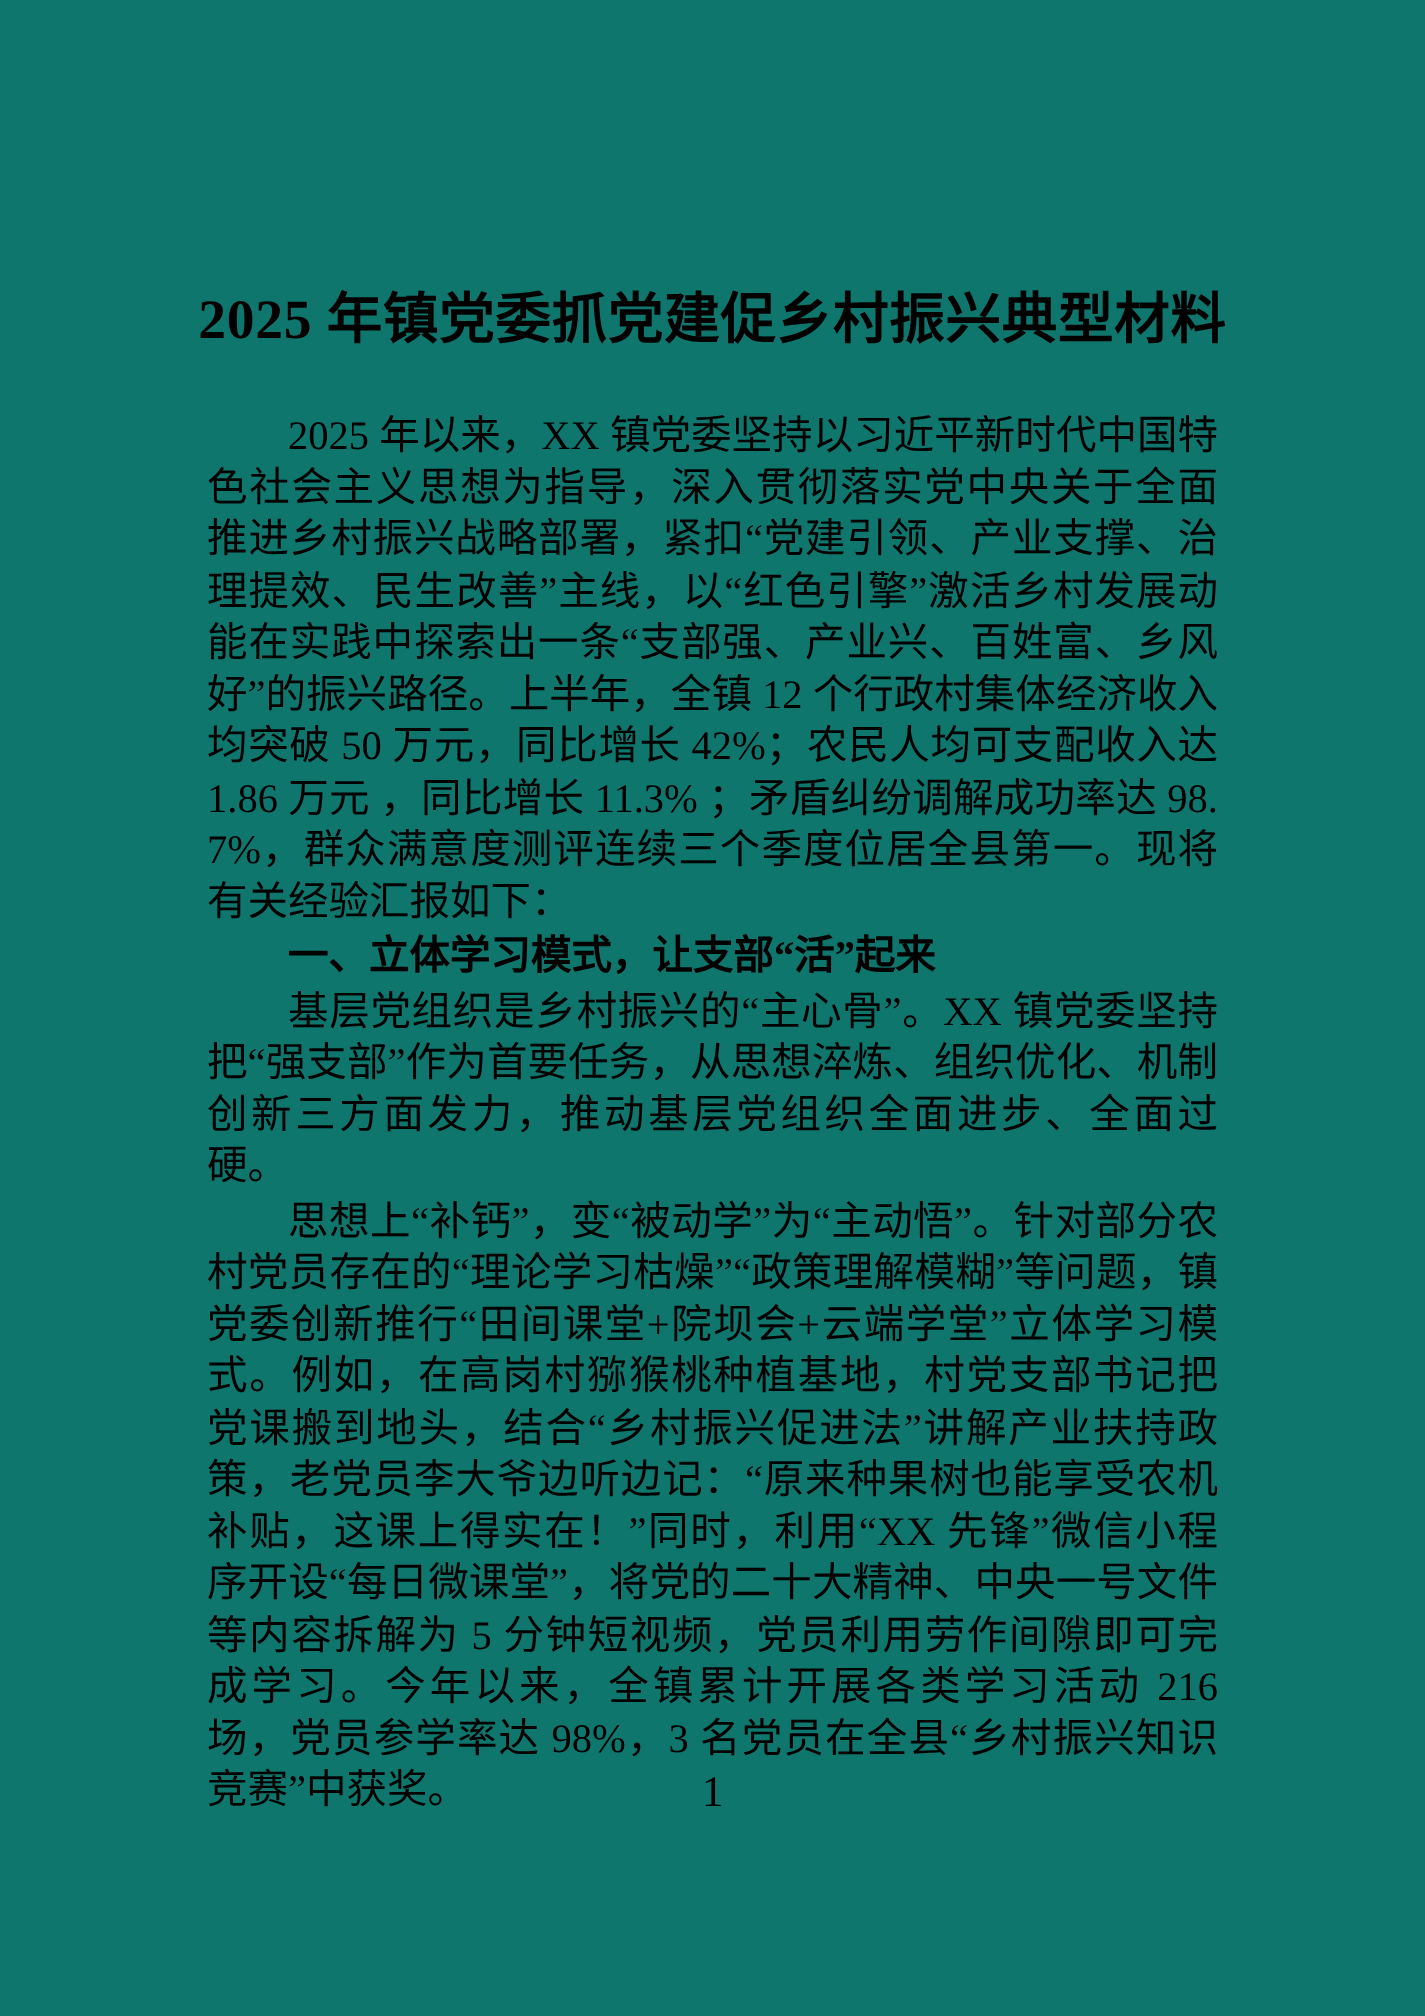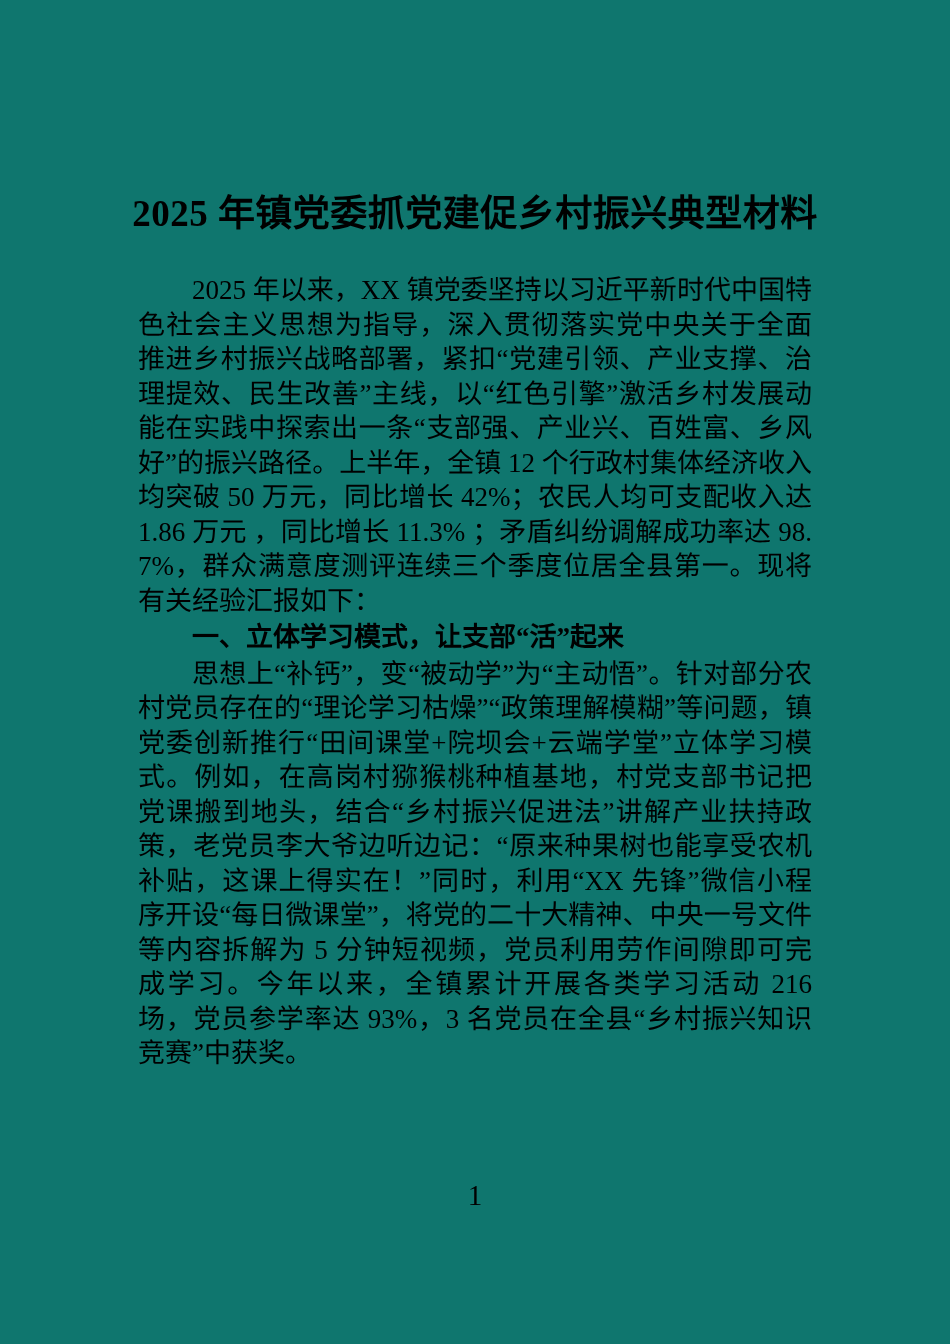--- a/index.html
+++ b/index.html
@@ -63,18 +63,19 @@
 </head>
 <body>
 
 <div class="page">
 
   <h1 class="doc-title">2025 年镇党委抓党建促乡村振兴典型材料</h1>
 
   <div class="doc-body">
     <p class="body">2025 年以来，XX 镇党委坚持以习近平新时代中国特色社会主义思想为指导，深入贯彻落实党中央关于全面推进乡村振兴战略部署，紧扣“党建引领、产业支撑、治理提效、民生改善”主线，以“红色引擎”激活乡村发展动能在实践中探索出一条“支部强、产业兴、百姓富、乡风好”的振兴路径。上半年，全镇 12 个行政村集体经济收入均突破 50 万元，同比增长 42%；农民人均可支配收入达 1.86 万元 ，同比增长 11.3% ；矛盾纠纷调解成功率达 98.7%，群众满意度测评连续三个季度位居全县第一。现将有关经验汇报如下：</p>
     <p class="heading">一、立体学习模式，让支部“活”起来</p>
-    <p class="body">思想上“补钙”，变“被动学”为“主动悟”。针对部分农村党员存在的“理论学习枯燥”“政策理解模糊”等问题，镇党委创新推行“田间课堂+院坝会+云端学堂”立体学习模式。例如，在高岗村猕猴桃种植基地，村党支部书记把党课搬到地头，结合“乡村振兴促进法”讲解产业扶持政策，老党员李大爷边听边记：“原来种果树也能享受农机补贴，这课上得实在！”同时，利用“XX 先锋”微信小程序开设“每日微课堂”，将党的二十大精神、中央一号文件等内容拆解为 5 分钟短视频，党员利用劳作间隙即可完成学习。今年以来，全镇累计开展各类学习活动 216 场，党员参学率达 93%，3 名党员在全县“乡村振兴知识竞赛”中获奖。</p>
+    <p class="body">基层党组织是乡村振兴的“主心骨”。XX 镇党委坚持把“强支部”作为首要任务，从思想淬炼、组织优化、机制创新三方面发力，推动基层党组织全面进步、全面过硬。</p>
+    <p class="body">思想上“补钙”，变“被动学”为“主动悟”。针对部分农村党员存在的“理论学习枯燥”“政策理解模糊”等问题，镇党委创新推行“田间课堂+院坝会+云端学堂”立体学习模式。例如，在高岗村猕猴桃种植基地，村党支部书记把党课搬到地头，结合“乡村振兴促进法”讲解产业扶持政策，老党员李大爷边听边记：“原来种果树也能享受农机补贴，这课上得实在！”同时，利用“XX 先锋”微信小程序开设“每日微课堂”，将党的二十大精神、中央一号文件等内容拆解为 5 分钟短视频，党员利用劳作间隙即可完成学习。今年以来，全镇累计开展各类学习活动 216 场，党员参学率达 98%，3 名党员在全县“乡村振兴知识竞赛”中获奖。</p>
   </div>
 
   <div class="page-number">1</div>
 
 </div>
 
 </body></html>

